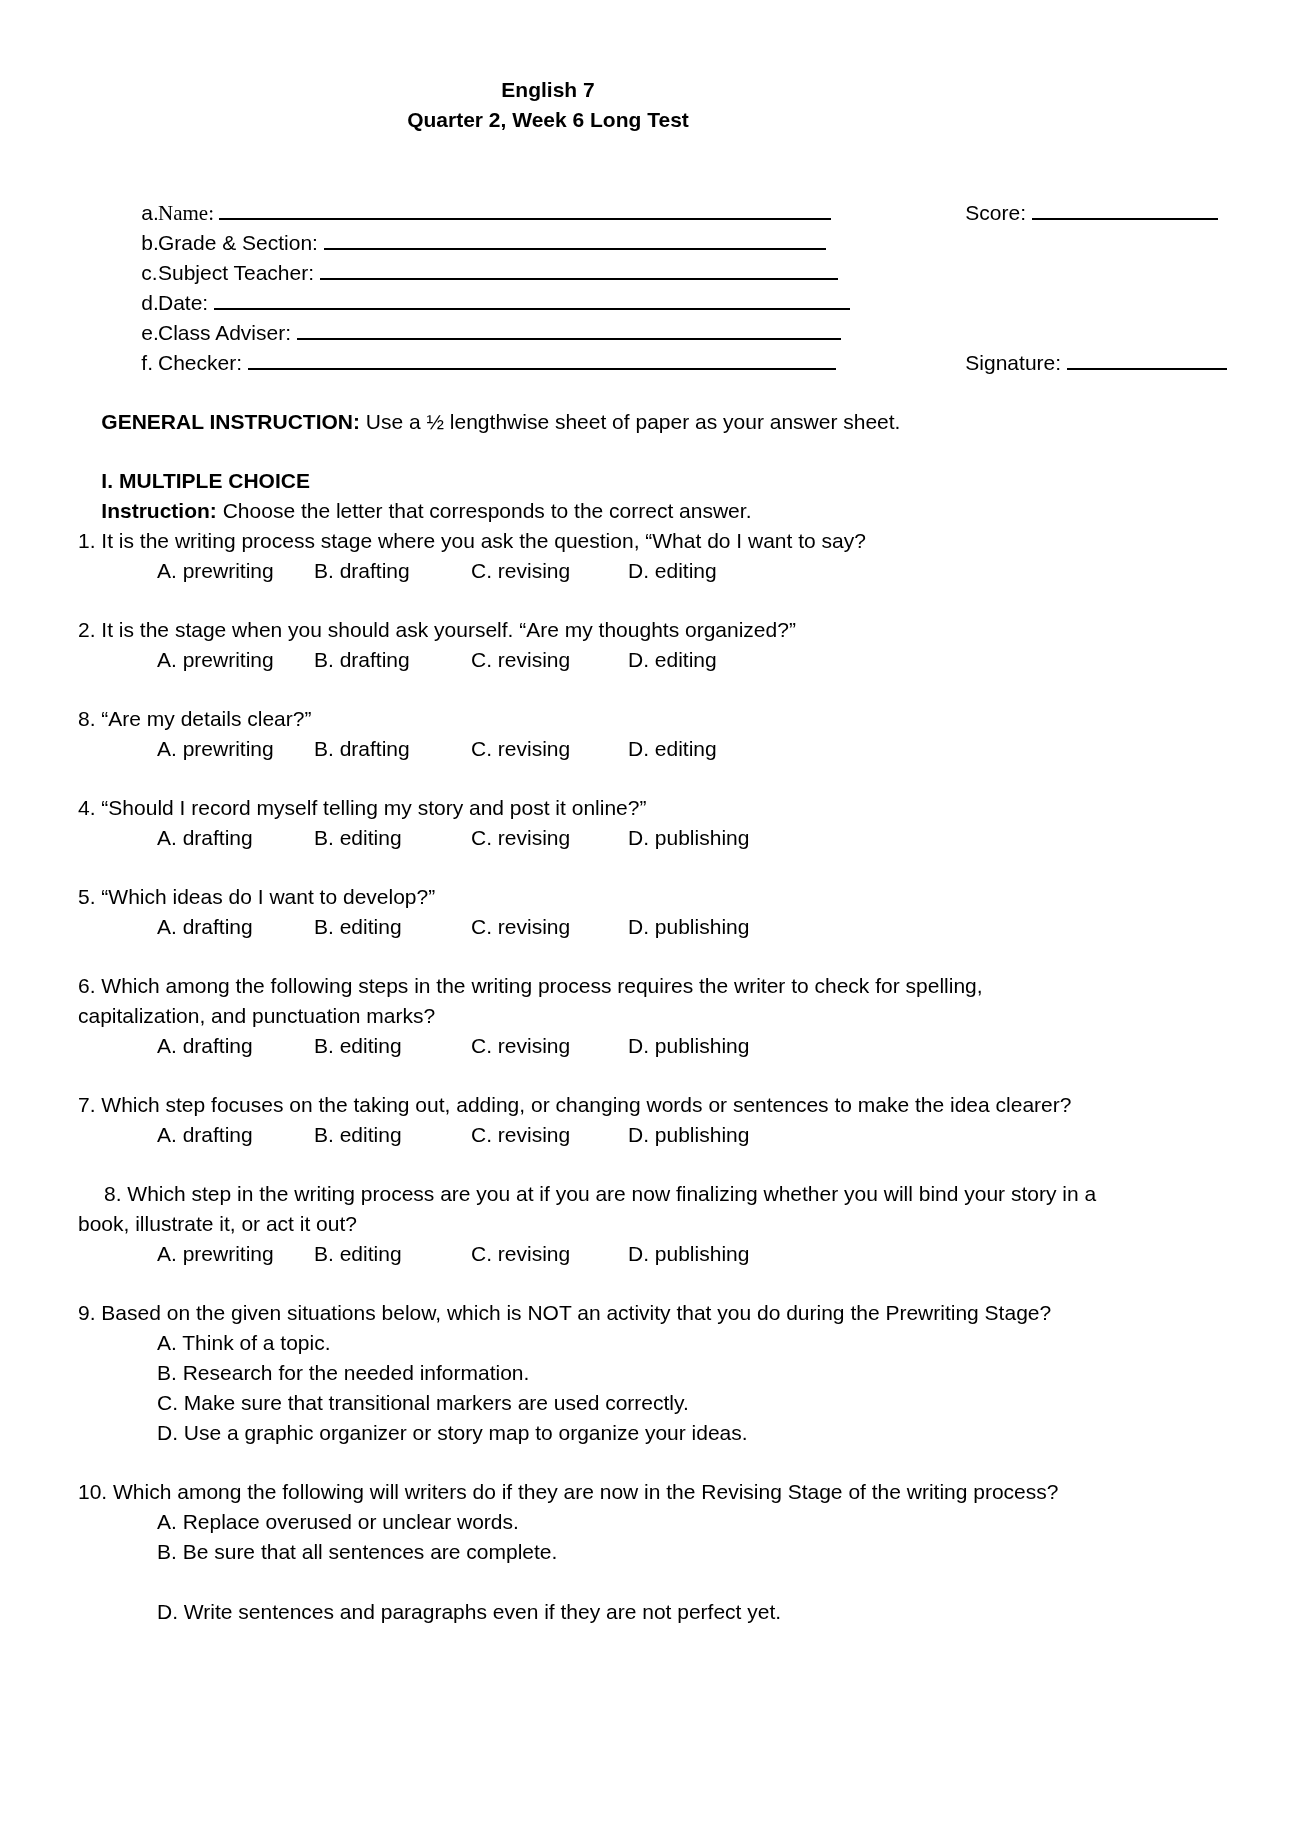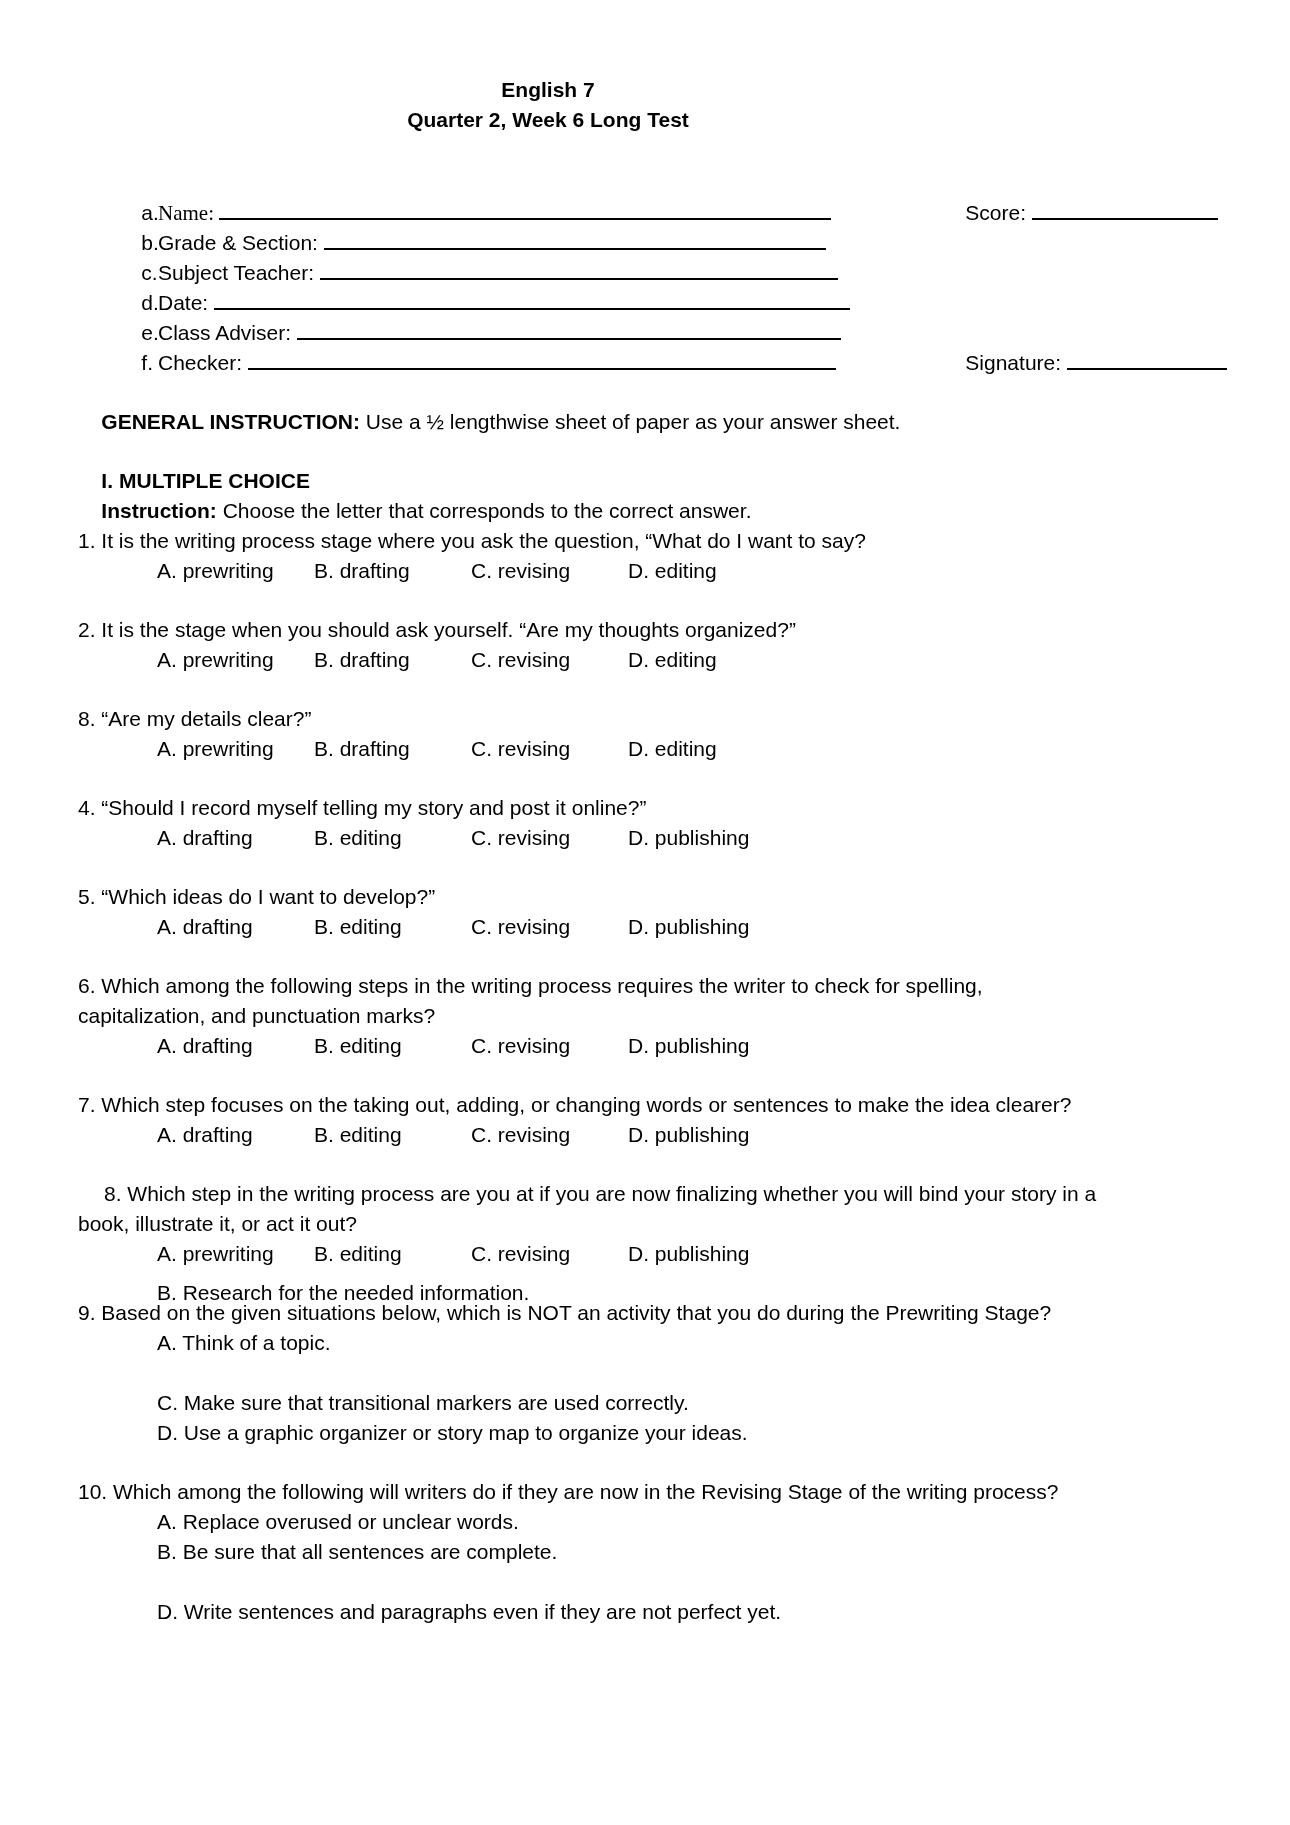--- a/index.html
+++ b/index.html
@@ -102,21 +102,21 @@
 
   <div class="line" style="left:63px; top:1179px;margin-left:41px;">8. Which step in the writing process are you at if you are now finalizing whether you will bind your story in a</div>
   <div class="line" style="left:78px; top:1209px;">book, illustrate it, or act it out?</div>
   <div class="opt" style="left:157px; top:1239px;">A. prewriting</div>
   <div class="opt" style="left:314px; top:1239px;">B. editing</div>
   <div class="opt" style="left:471px; top:1239px;">C. revising</div>
   <div class="opt" style="left:628px; top:1239px;">D. publishing</div>
 
   <div class="line" style="left:78px; top:1298px;">9. Based on the given situations below, which is NOT an activity that you do during the Prewriting Stage?</div>
   <div class="opt" style="left:157px; top:1328px;">A. Think of a topic.</div>
-  <div class="opt" style="left:157px; top:1278px;">B. Research for the needed information.</div>
+  <div class="opt" style="left:157px; top:1358px;">B. Research for the needed information.</div>
   <div class="opt" style="left:157px; top:1388px;">C. Make sure that transitional markers are used correctly.</div>
   <div class="opt" style="left:157px; top:1418px;">D. Use a graphic organizer or story map to organize your ideas.</div>
 
   <div class="line" style="left:78px; top:1477px;">10. Which among the following will writers do if they are now in the Revising Stage of the writing process?</div>
   <div class="opt" style="left:157px; top:1507px;">A. Replace overused or unclear words.</div>
   <div class="opt" style="left:157px; top:1537px;">B. Be sure that all sentences are complete.</div>
   <div class="opt" style="left:157px; top:1597px;">D. Write sentences and paragraphs even if they are not perfect yet.</div>
 
 </div>
 

